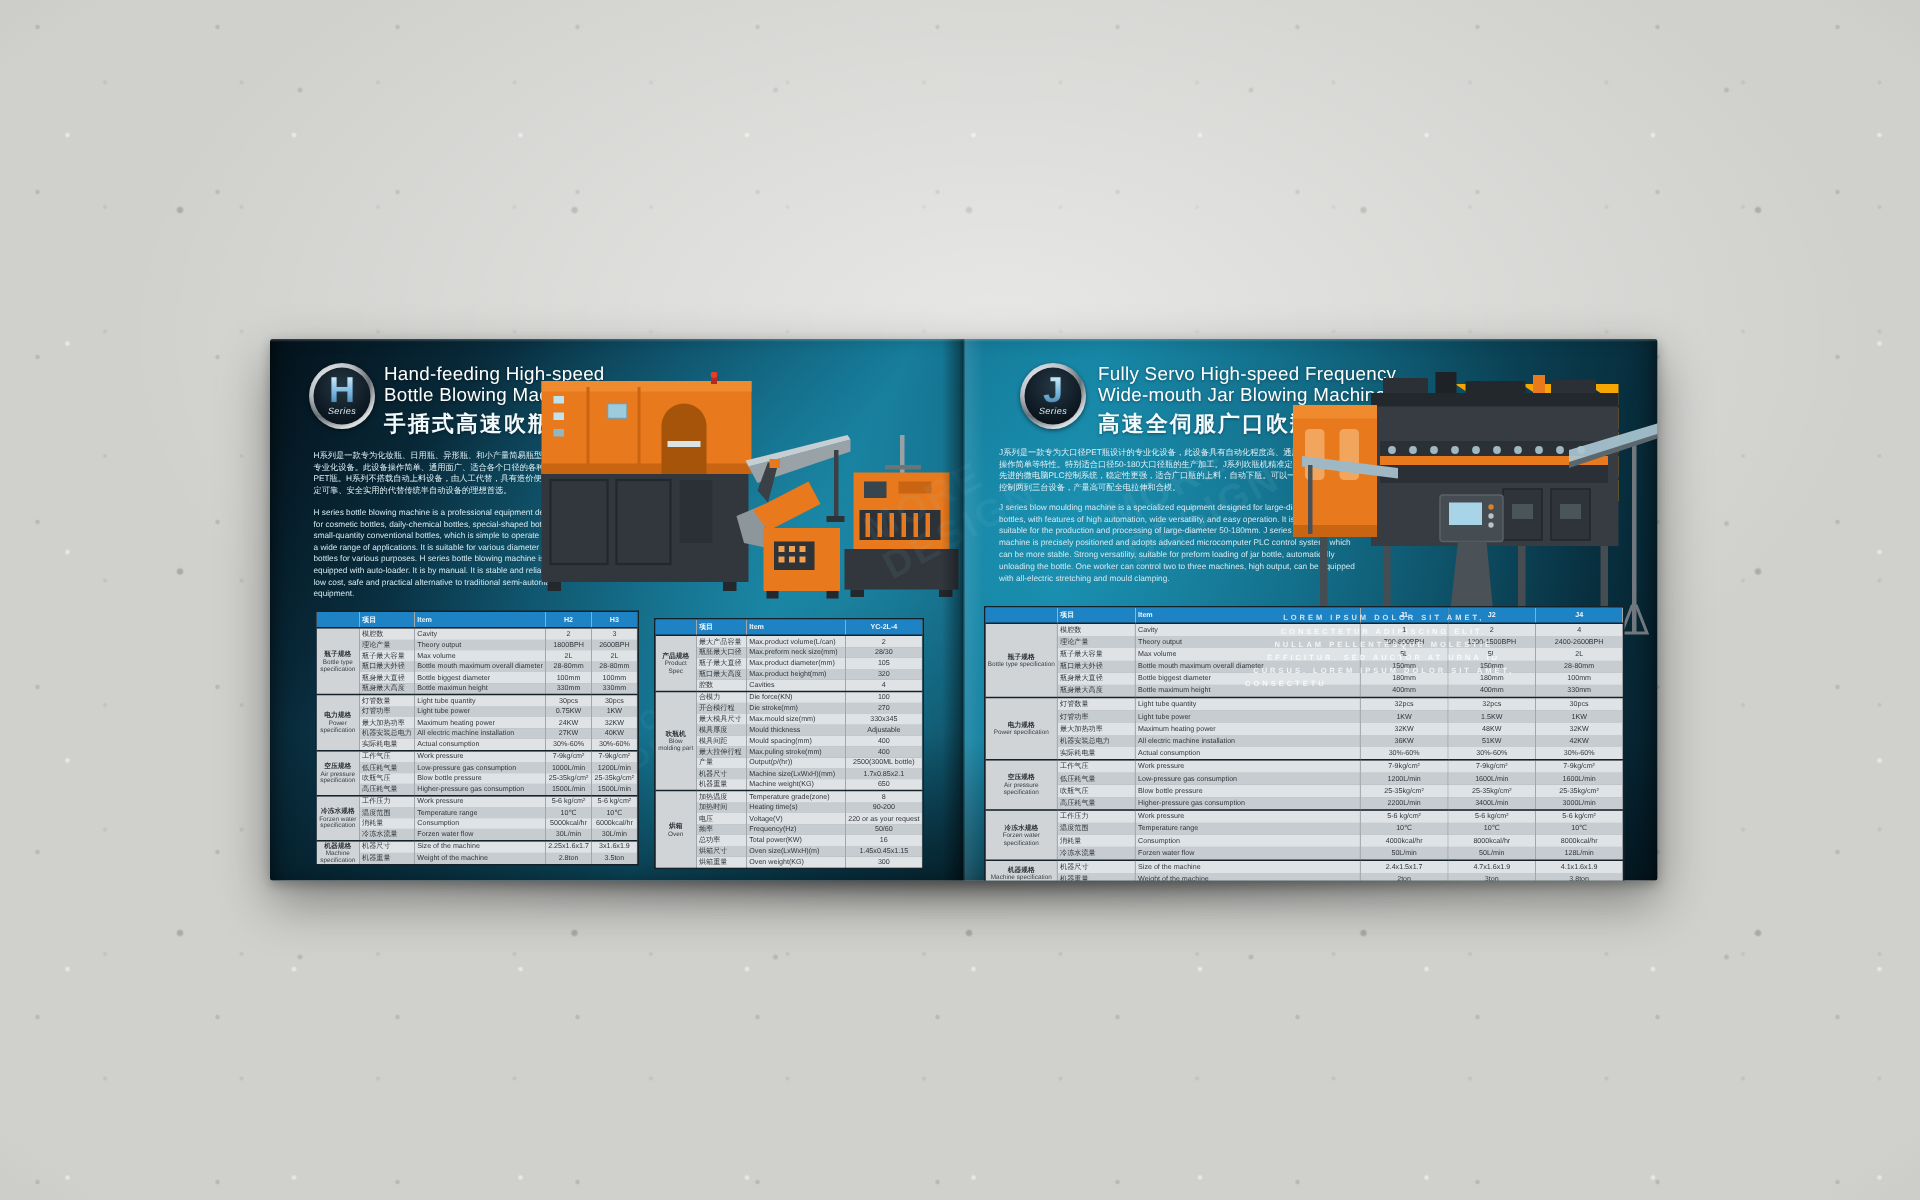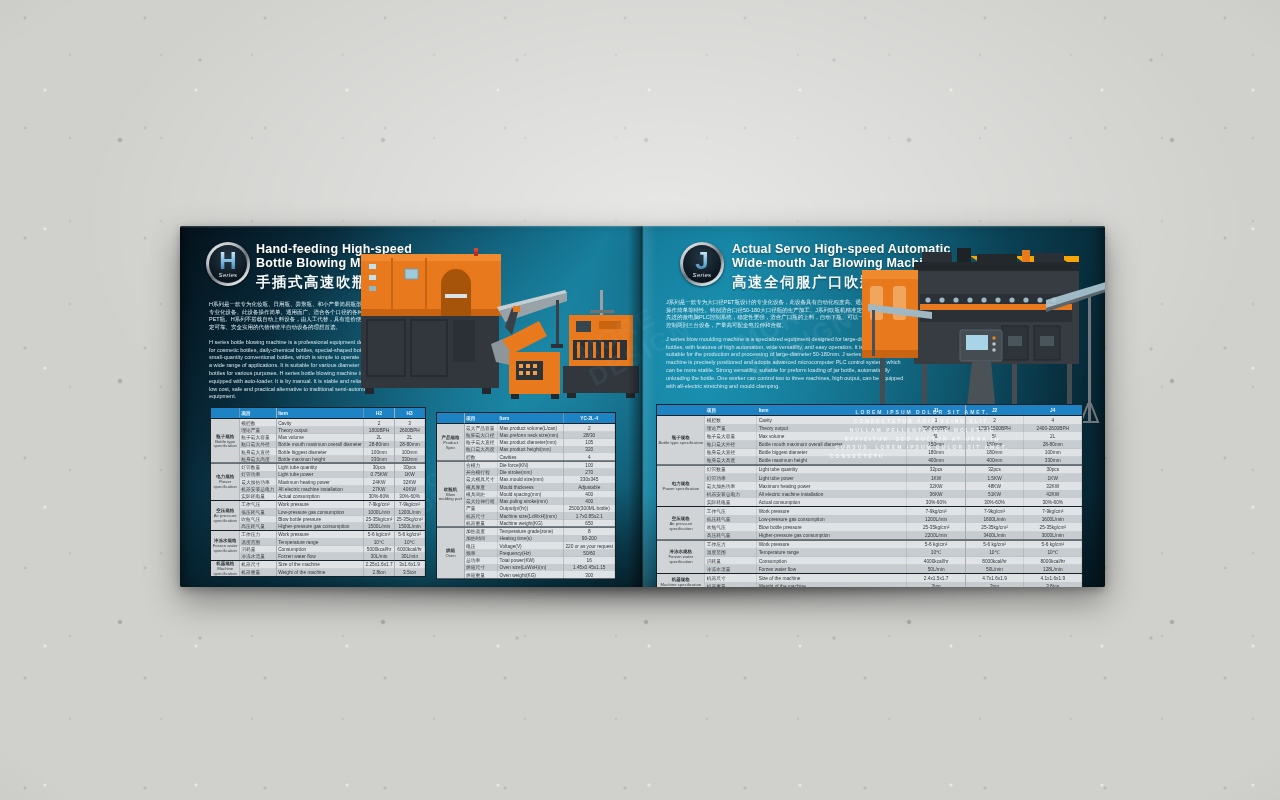--- a/index.html
+++ b/index.html
@@ -49,21 +49,21 @@
   .badge-in{width:100%;height:100%;border-radius:50%;position:relative;
     background:radial-gradient(circle at 50% 32%, #243743, #0a141d 75%);
     display:flex;align-items:center;justify-content:center;}
   .badge-letter{font-size:24px;font-weight:bold;line-height:1;margin-top:-6px;
     background:linear-gradient(180deg,#c4e6f8 10%,#5ea9d8 55%,#1d6298 95%);
     -webkit-background-clip:text;background-clip:text;color:transparent;
     text-shadow:0 0 1px rgba(255,255,255,.15);}
   .badge-series{position:absolute;left:0;right:0;bottom:5px;text-align:center;
     font-size:6px;font-style:italic;color:#e3edf2;letter-spacing:.3px;}
 
-  .title{position:absolute;color:#fff;font-weight:bold;font-size:12.5px;line-height:13.5px;
+  .title{position:absolute;color:#fff;font-weight:normal;font-size:12.5px;line-height:13.5px;
     letter-spacing:.2px;text-shadow:0 1px 2px rgba(0,0,0,.4);}
   .title-cn{position:absolute;color:#f2fafd;font-weight:bold;font-size:14.5px;letter-spacing:1.5px;
     text-shadow:0 1px 2px rgba(0,0,0,.4);}
 
   .half{transform:scale(.5);transform-origin:0 0;width:200%;}
   .para-wrap{position:absolute;overflow:visible;}
   .para{font-size:11px;line-height:15.6px;}
   .para-cn{color:#dff0f6;}
   .para-en{color:#d3e7ee;}
 
@@ -508,21 +508,21 @@
   </div>
 
   <div class="page page-r">
     <div class="badge" style="left:38px;top:16px;">
       <div class="badge-in">
         <span class="badge-letter">J</span>
         <span class="badge-series">Series</span>
       </div>
     </div>
     <div class="title" style="left:90px;top:17px;">
-      <div>Actual Servo High-speed Automatic</div>
+      <div>Fully Servo High-speed Frequency</div>
       <div>Wide-mouth Jar Blowing Machine</div>
     </div>
     <div class="title-cn" style="left:90px;top:47px;">高速全伺服广口吹瓶机</div>
 
     <div class="para-wrap" style="left:24px;top:72px;width:218px;">
       <div class="half">
           <div class="para para-cn">J系列是一款专为大口径PET瓶设计的专业化设备，此设备具有自动化程度高、通用面广、操作简单等特性。特别适合口径50-180大口径瓶的生产加工。J系列吹瓶机精准定位，采用先进的微电脑PLC控制系统，稳定性更强，适合广口瓶的上料，自动下瓶。可以一个人工控制两到三台设备，产量高可配全电拉伸和合模。</div>
         </div>
     </div>
     <div class="para-wrap" style="left:24px;top:109px;width:240px;">

